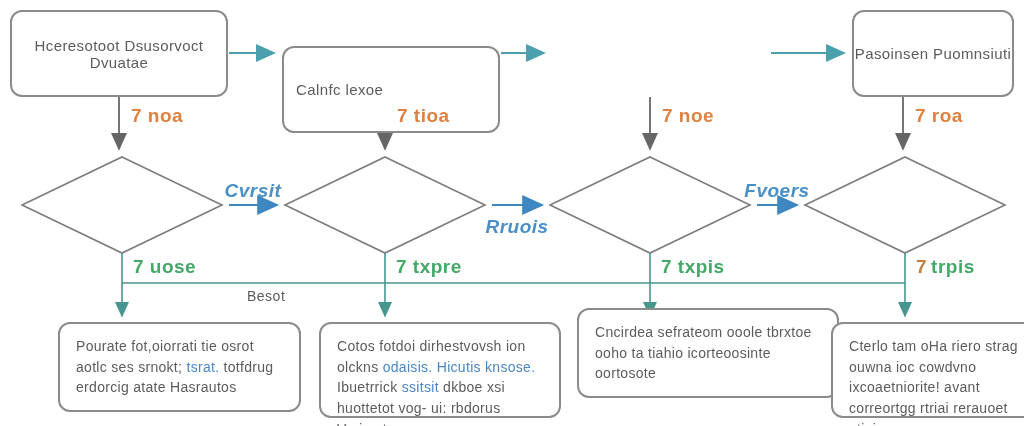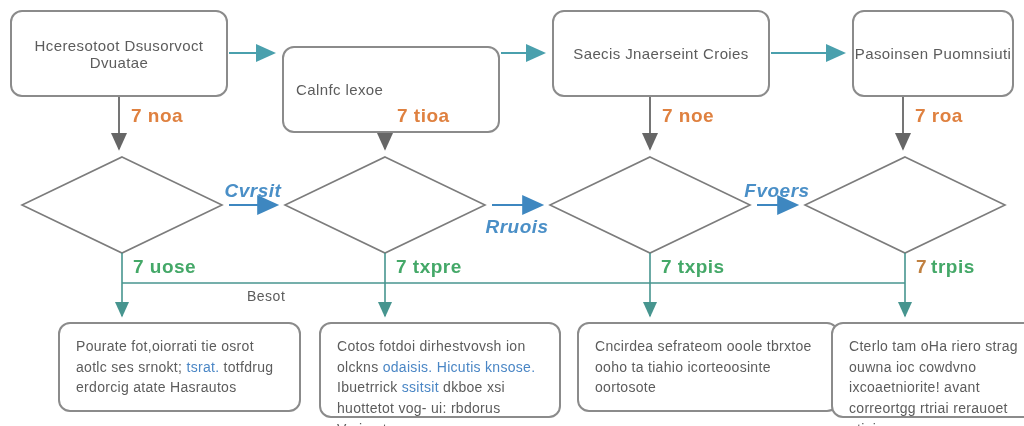--- a/index.html
+++ b/index.html
@@ -92,23 +92,20 @@
     <line x1="650" y1="253" x2="650" y2="316" stroke="#47958f" stroke-width="1.6" marker-end="url(#mTealB)"></line>
     <line x1="905" y1="253" x2="905" y2="316" stroke="#47958f" stroke-width="1.6" marker-end="url(#mTealB)"></line>
   </svg>
 
   <div class="box" style="left:10px;top:10px;width:218px;height:87px;">
     <span>Hceresotoot Dsusorvoct Dvuatae</span>
   </div>
   <div class="box left-text" style="left:282px;top:10px;width:218px;height:87px;">
     <span>Calnfc lexoe</span>
   </div>
-  <div class="box" style="left:552px;top:10px;width:218px;height:87px;">
-    <span>Saecis Jnaerseint Croies</span>
-  </div>
   <div class="box" style="left:852px;top:10px;width:162px;height:87px;">
     <span>Pasoinsen Puomnsiuti</span>
   </div>
 
   <div class="lbl lbl-orange" style="left:131px;top:105px;">7 noa</div>
   <div class="lbl lbl-orange" style="left:397px;top:105px;">7 tioa</div>
   <div class="lbl lbl-orange" style="left:662px;top:105px;">7 noe</div>
   <div class="lbl lbl-orange" style="left:915px;top:105px;">7 roa</div>
 
   <div class="lbl lbl-blue" style="left:253px;top:180px;">Cvrsit</div>
@@ -123,20 +120,20 @@
   </div>
 
   <div class="lbl lbl-gray" style="left:247px;top:288px;">Besot</div>
 
   <div class="bottombox" style="left:10px;top:322px;width:243px;height:90px;">
     <span>Pourate fot,oiorrati tie osrot aotlc ses srnokt; </span><span class="blue-word">tsrat.</span><span> totfdrug erdorcig atate Hasrautos</span>
   </div>
   <div class="bottombox" style="left:271px;top:322px;width:242px;height:96px;">
     <span>Cotos fotdoi dirhestvovsh ion olckns </span><span class="blue-word">odaisis. Hicutis knsose.</span><span> Ibuetrrick </span><span class="blue-word">ssitsit</span><span> dkboe xsi huottetot vog- ui: rbdorus Verirvetreour.</span>
   </div>
-  <div class="bottombox" style="left:529px;top:322px;width:262px;height:90px;">
+  <div class="bottombox" style="left:529px;top:308px;width:262px;height:90px;">
     <span>Cncirdea sefrateom ooole tbrxtoe ooho ta tiahio icorteoosinte oortosote</span>
   </div>
   <div class="bottombox" style="left:783px;top:322px;width:231px;height:96px;">
     <span>Cterlo tam oHa riero strag ouwna ioc cowdvno ixcoaetniorite! avant correortgg rtriai rerauoet otiniorogs</span>
   </div>
 
 </div>
 
 </body></html>

